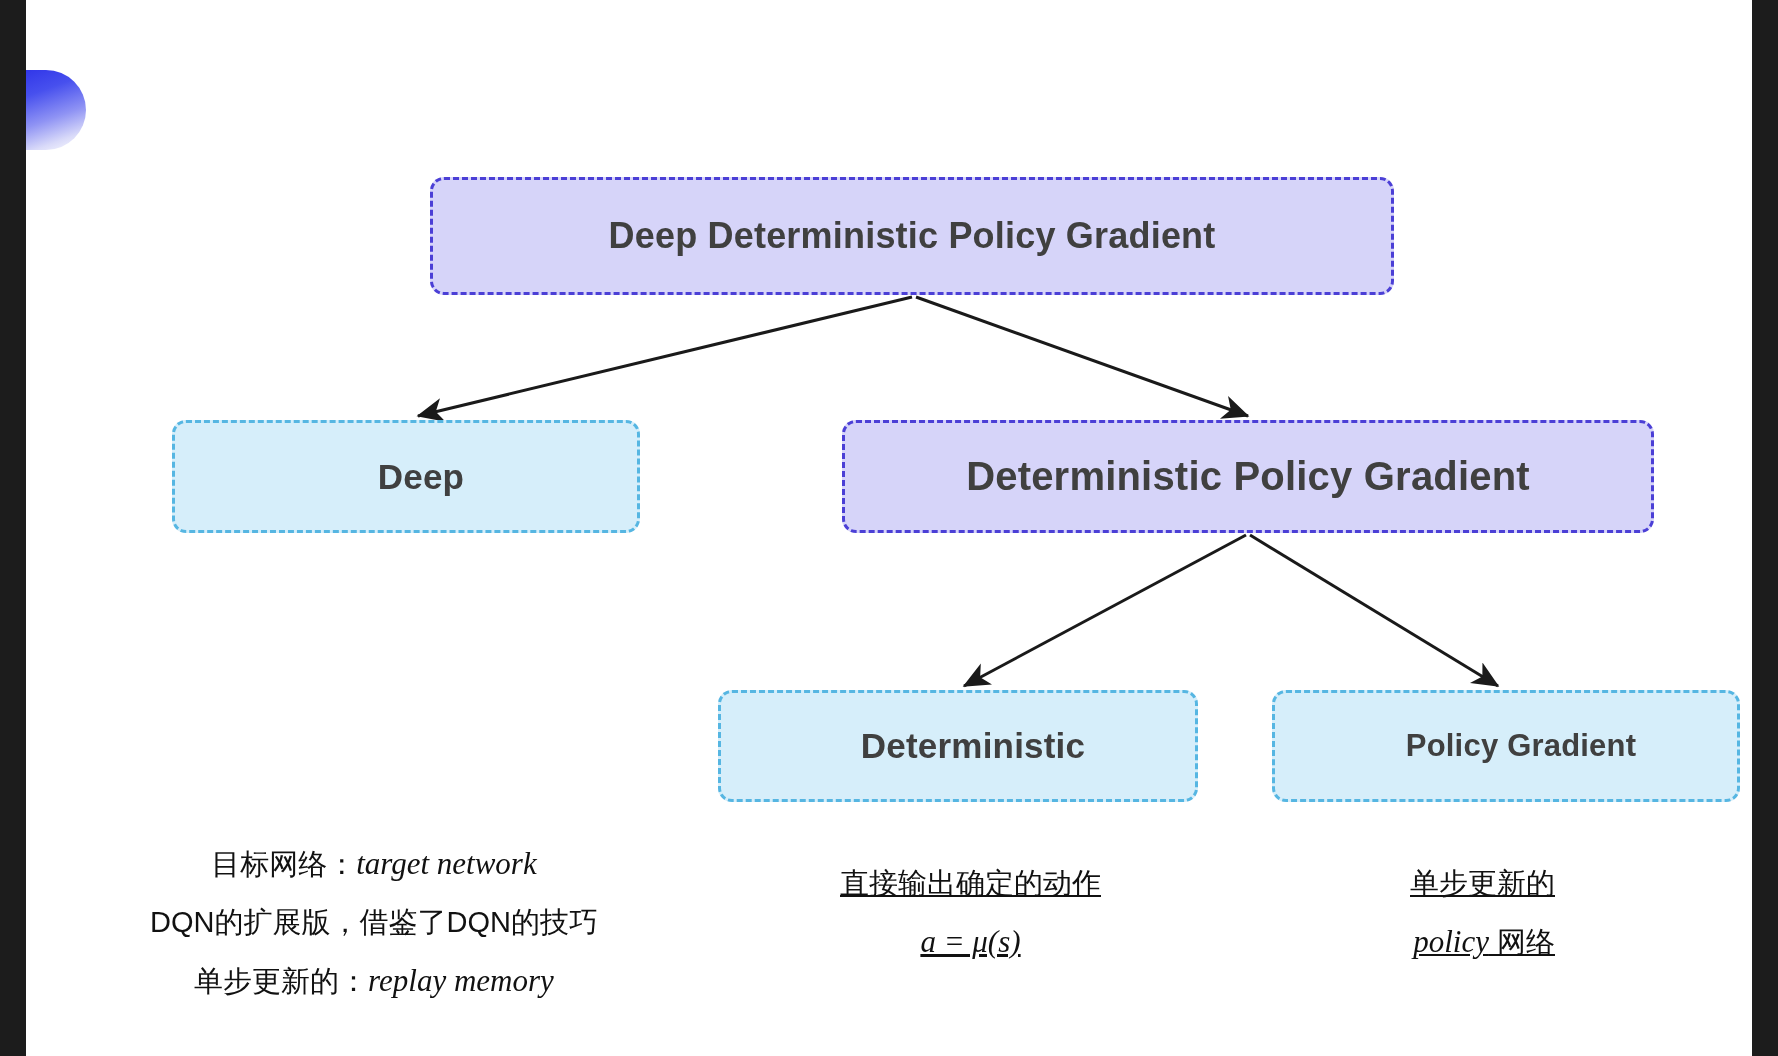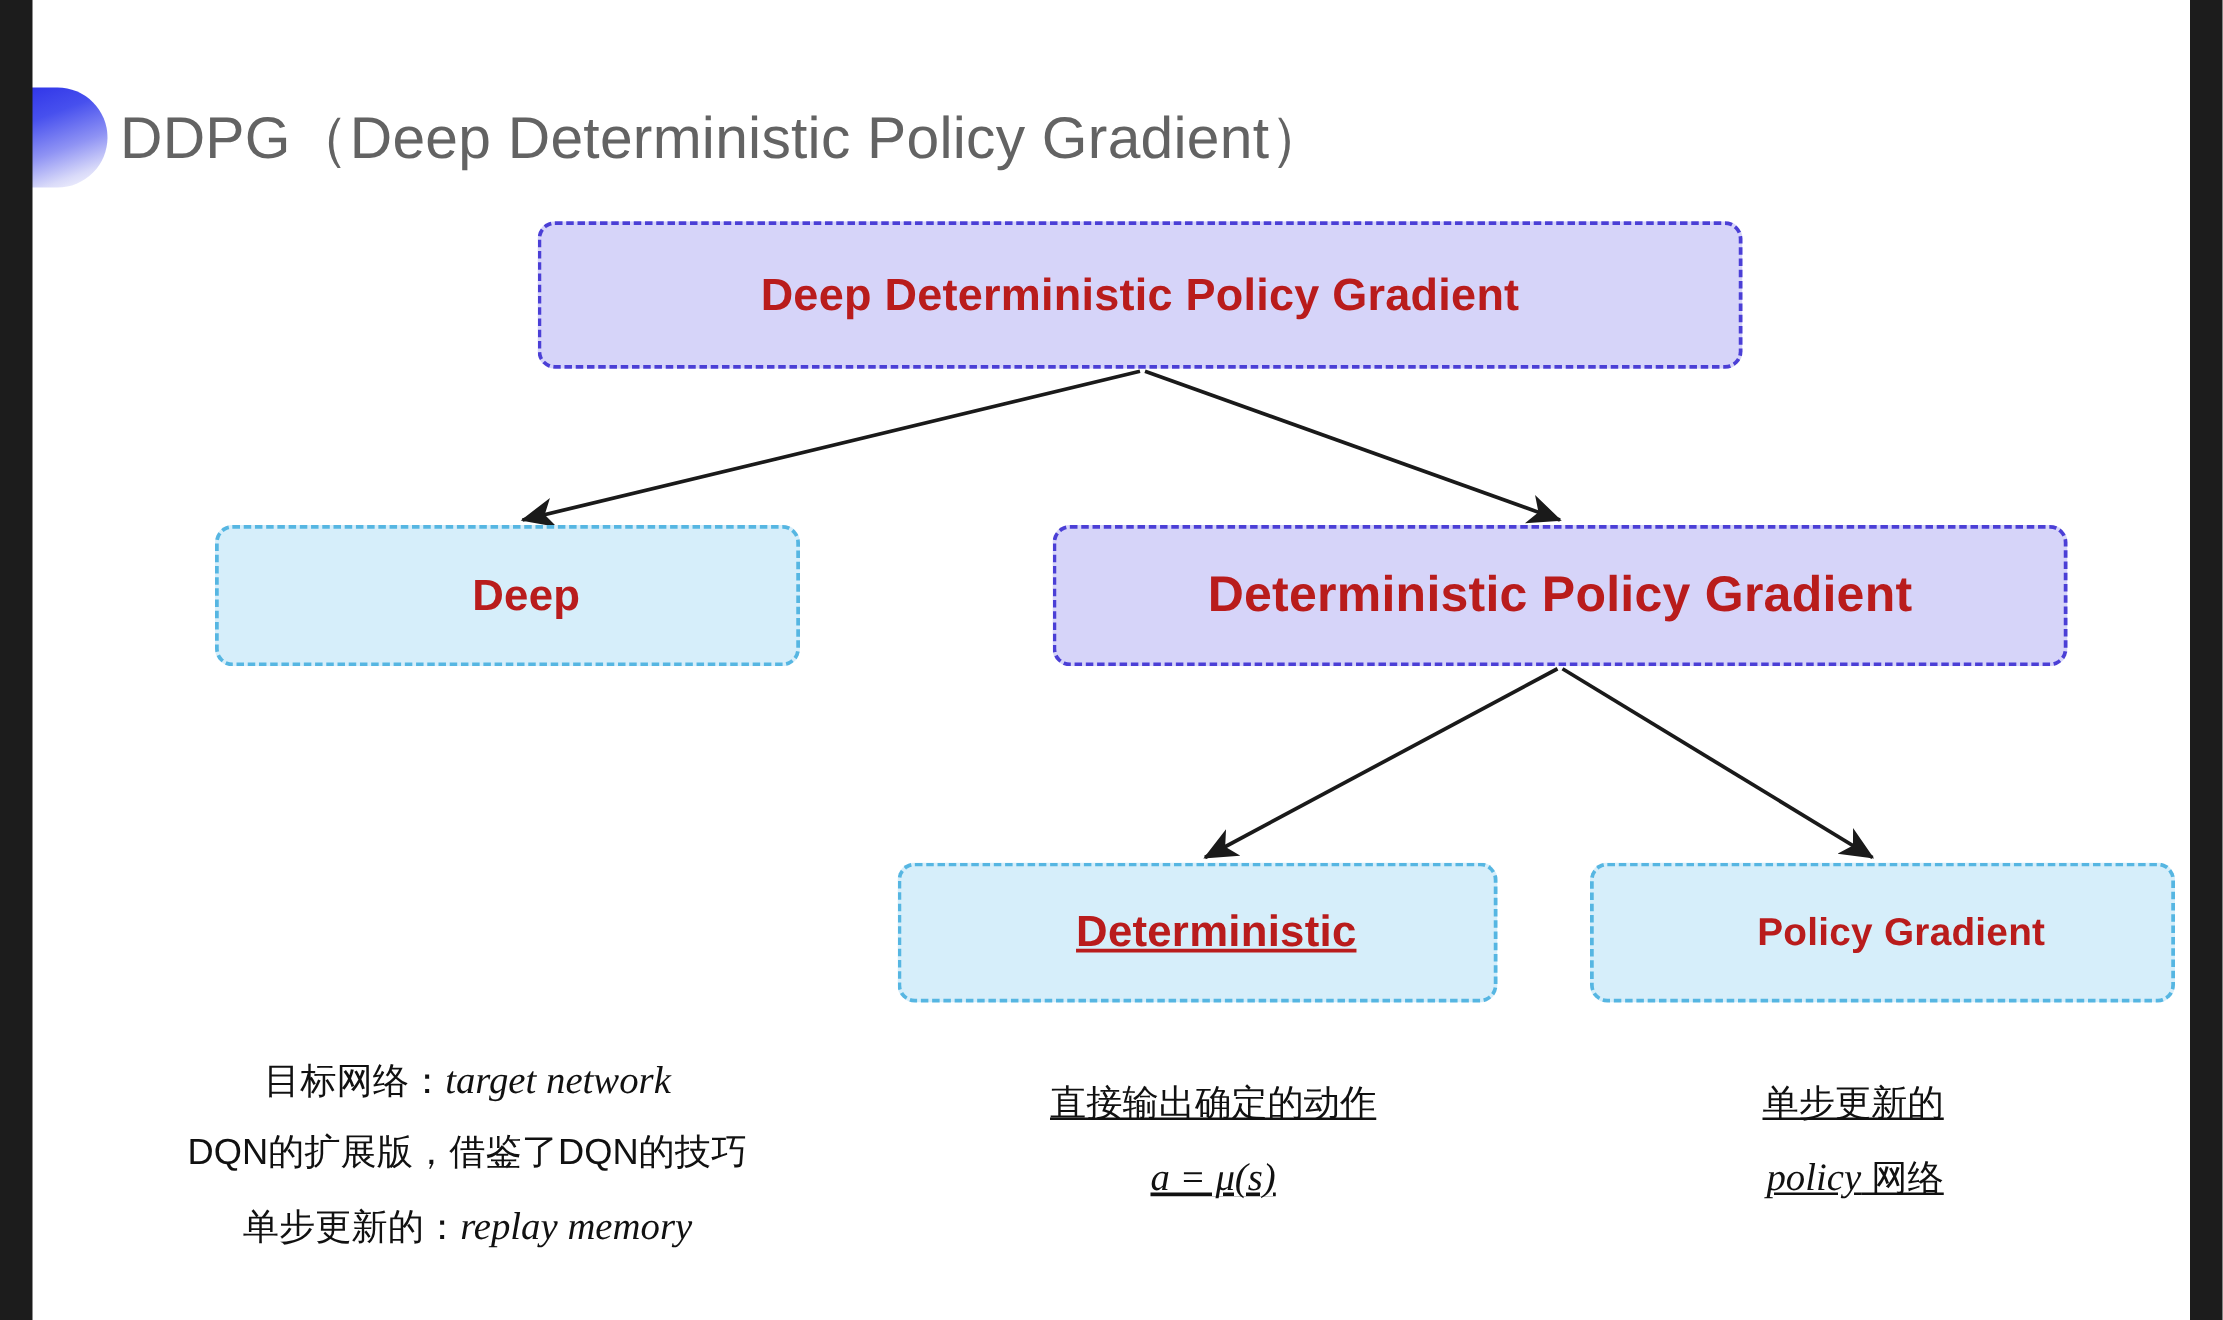--- a/index.html
+++ b/index.html
@@ -65,21 +65,21 @@
 
   
   .node {
     position: absolute;
     box-sizing: border-box;
     border-radius: 14px;
     display: flex;
     align-items: center;
     justify-content: center;
     text-align: center;
-    color: #b91c1c;
+    color: #404040;
     font-weight: 600;
     letter-spacing: 0.2px;
   }
   .node.purple {
     background: #d6d4f9;
     border: 3px dashed #4b3fd6;
   }
   .node.blue {
     background: #d6eefa;
     border: 3px dashed #56b6e2;
@@ -98,21 +98,20 @@
   }
   #node-dpg {
     left: 842px; top: 420px;
     width: 812px; height: 113px;
     font-size: 40px;
   }
   #node-deterministic {
     left: 718px; top: 690px;
     width: 480px; height: 112px;
     font-size: 35px;
-    text-decoration: underline;
   }
   #node-policy-gradient {
     left: 1272px; top: 690px;
     width: 468px; height: 112px;
     font-size: 31px;
   }
 
   
   #connectors {
     position: absolute;
@@ -168,21 +167,20 @@
 </head>
 <body>
 
 <div id="slide">
 
   <div class="letterbox left"></div>
   <div class="letterbox right"></div>
 
   <div id="title-bar">
     <div id="title-bullet"></div>
-    <div id="title-text">DDPG（Deep Deterministic Policy Gradient）</div>
   </div>
 
   <svg id="connectors" viewBox="0 0 1778 1056" xmlns="http://www.w3.org/2000/svg">
     <defs>
       <marker id="arrowhead" markerWidth="11" markerHeight="11" refX="8.5" refY="4" orient="auto" markerUnits="strokeWidth">
         <path d="M0,0 L9,4 L0,8 L2.4,4 z" fill="#1a1a1a"></path>
       </marker>
     </defs>
 
     <line x1="912" y1="297" x2="418" y2="416" stroke="#1a1a1a" stroke-width="3" marker-end="url(#arrowhead)"></line>

